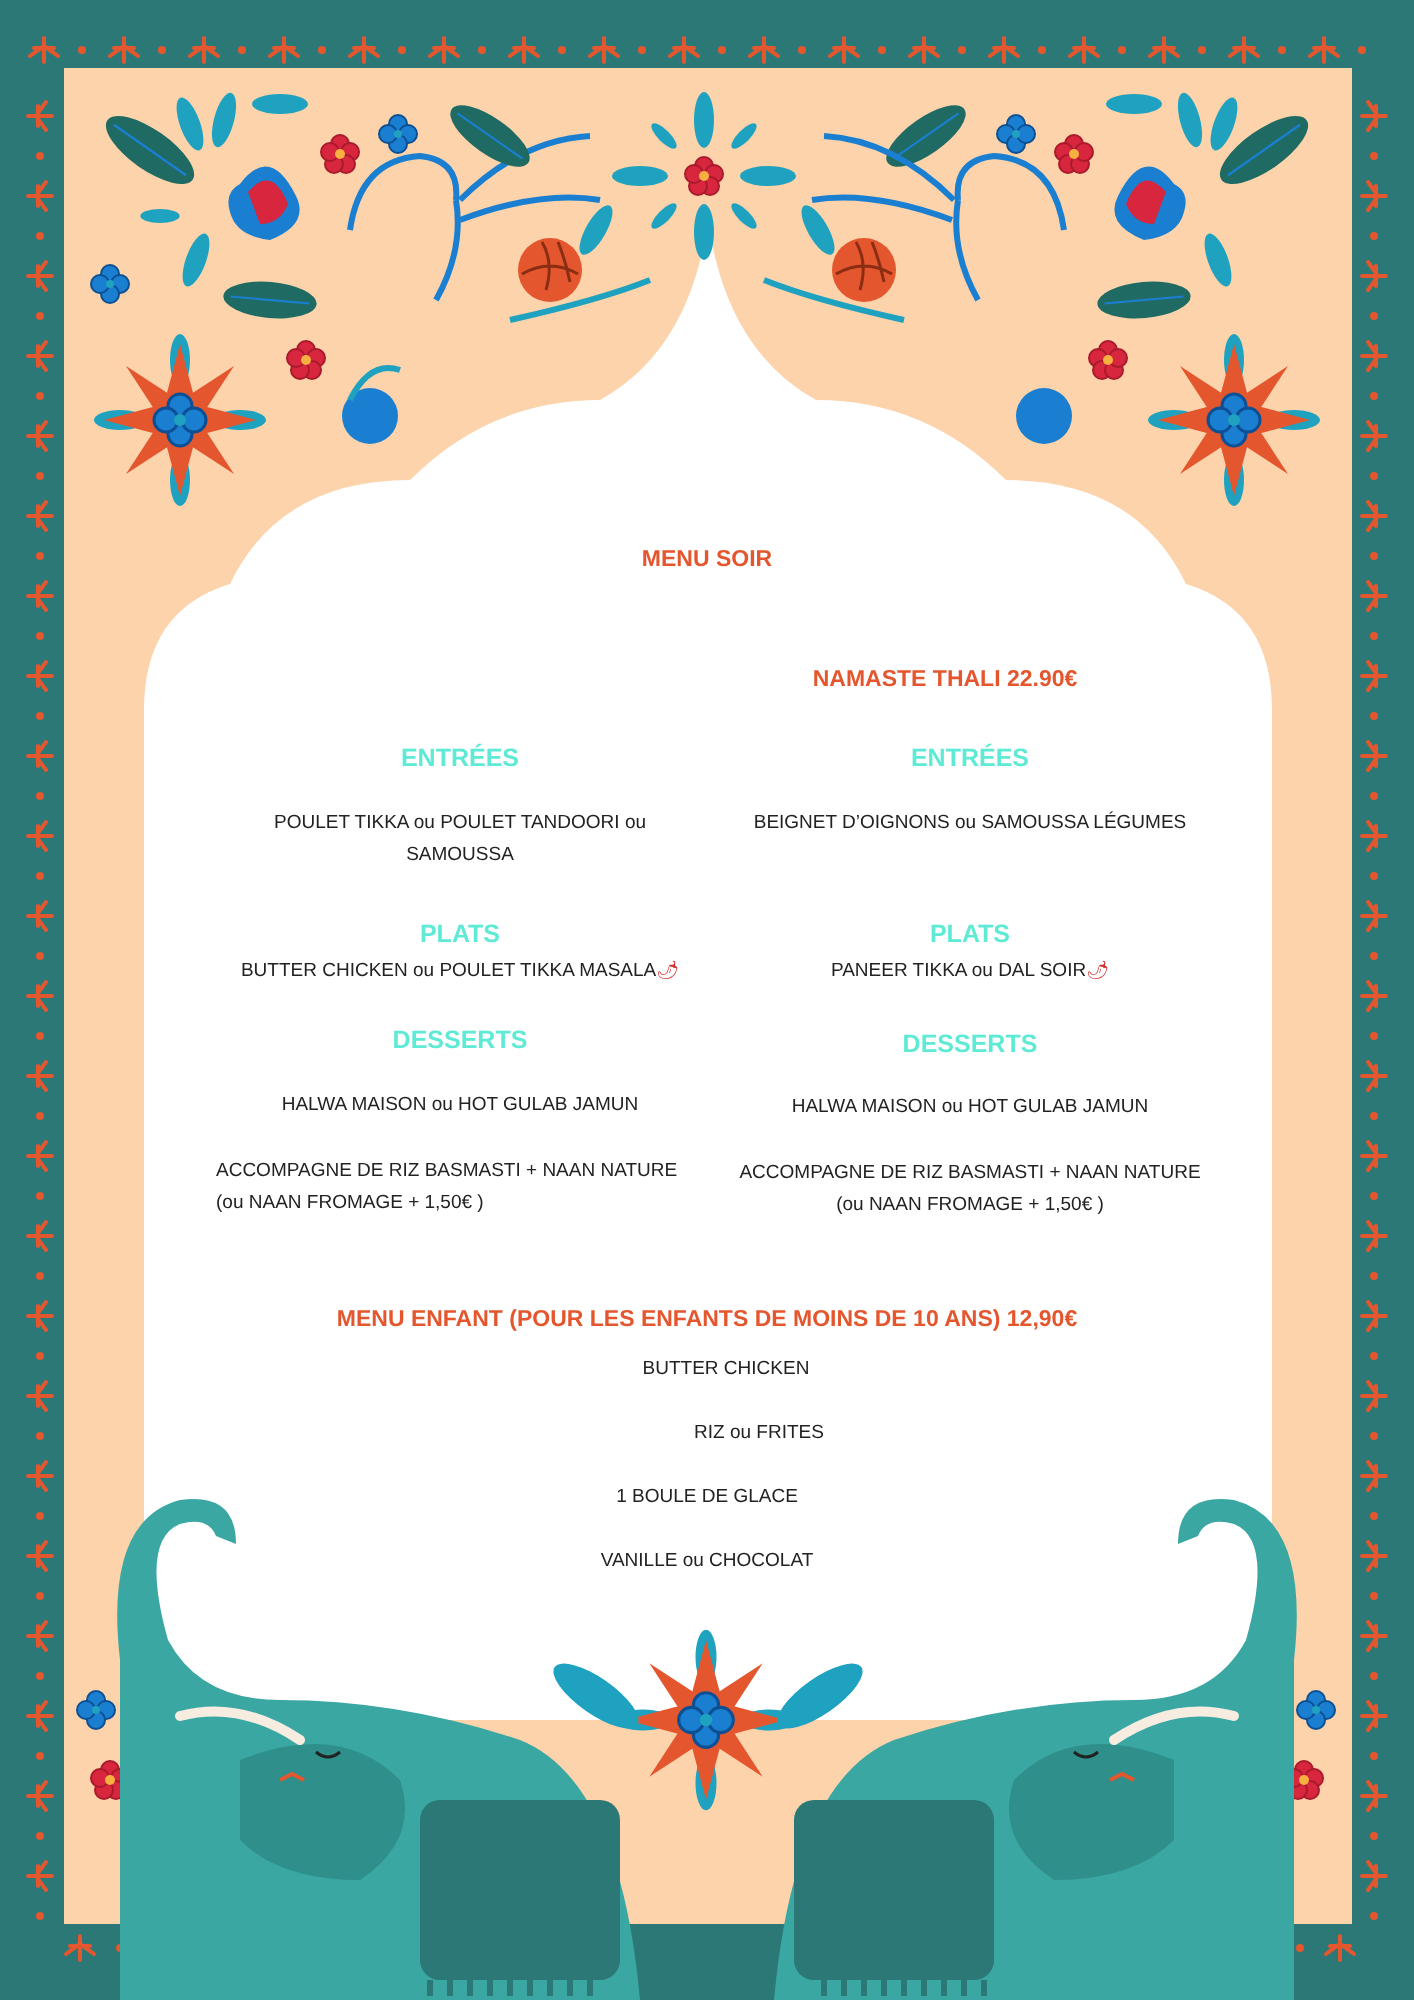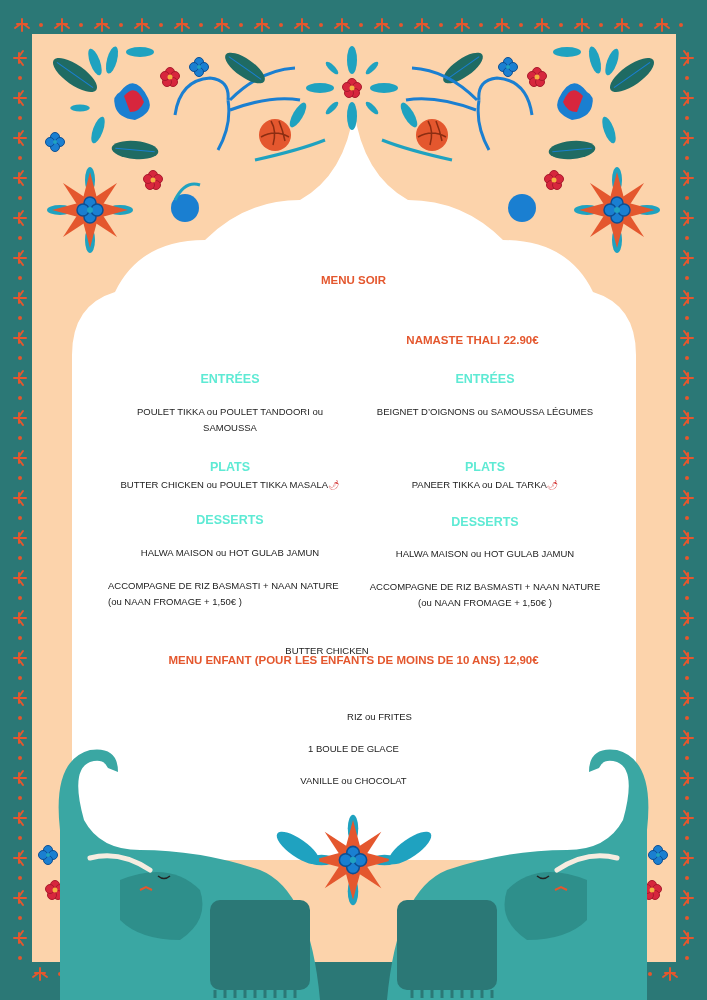--- a/index.html
+++ b/index.html
@@ -326,25 +326,25 @@
     <div class="t item" style="left:100px;width:260px;top:477px;"><span>BUTTER CHICKEN ou POULET TIKKA MASALA</span><span class="chili">🌶</span></div>
     <div class="t head" style="left:100px;width:260px;top:512px;">DESSERTS</div>
     <div class="t item" style="left:100px;width:260px;top:545px;">HALWA MAISON ou HOT GULAB JAMUN</div>
     <div class="t item" style="left:100px;width:260px;top:578px;text-align:left;padding-left:8px;">ACCOMPAGNE DE RIZ BASMASTI + NAAN NATURE</div>
     <div class="t item" style="left:100px;width:260px;top:594px;text-align:left;padding-left:8px;">(ou NAAN FROMAGE + 1,50€ )</div>
 
     <div class="t orange" style="left:360px;width:225px;top:332px;">NAMASTE THALI 22.90€</div>
     <div class="t head" style="left:355px;width:260px;top:371px;">ENTRÉES</div>
     <div class="t item" style="left:355px;width:260px;top:404px;">BEIGNET D’OIGNONS ou SAMOUSSA LÉGUMES</div>
     <div class="t head" style="left:355px;width:260px;top:459px;">PLATS</div>
-    <div class="t item" style="left:355px;width:260px;top:477px;"><span>PANEER TIKKA ou DAL TARKA</span><span class="chili">🌶</span></div>
+    <div class="t item" style="left:355px;width:260px;top:477px;"><span>PANEER TIKKA ou DAL SOIR</span><span class="chili">🌶</span></div>
     <div class="t head" style="left:355px;width:260px;top:514px;">DESSERTS</div>
     <div class="t item" style="left:355px;width:260px;top:546px;">HALWA MAISON ou HOT GULAB JAMUN</div>
     <div class="t item" style="left:355px;width:260px;top:579px;">ACCOMPAGNE DE RIZ BASMASTI + NAAN NATURE</div>
     <div class="t item" style="left:355px;width:260px;top:595px;">(ou NAAN FROMAGE + 1,50€ )</div>
 
     <div class="t orange" style="left:0;width:707px;top:652px;">MENU ENFANT (POUR LES ENFANTS DE MOINS DE 10 ANS) 12,90€</div>
-    <div class="t item" style="left:0;width:654px;top:643px;">BUTTER CHICKEN</div>
+    <div class="t item" style="left:0;width:654px;top:677px;padding-left:36px;">BUTTER CHICKEN</div>
     <div class="t item" style="left:0;width:707px;top:709px;margin-left:26px;">RIZ ou FRITES</div>
     <div class="t item" style="left:0;width:707px;top:741px;">1 BOULE DE GLACE</div>
     <div class="t item" style="left:0;width:707px;top:773px;">VANILLE ou CHOCOLAT</div>
   </div>
 </div>
 
 </body></html>

